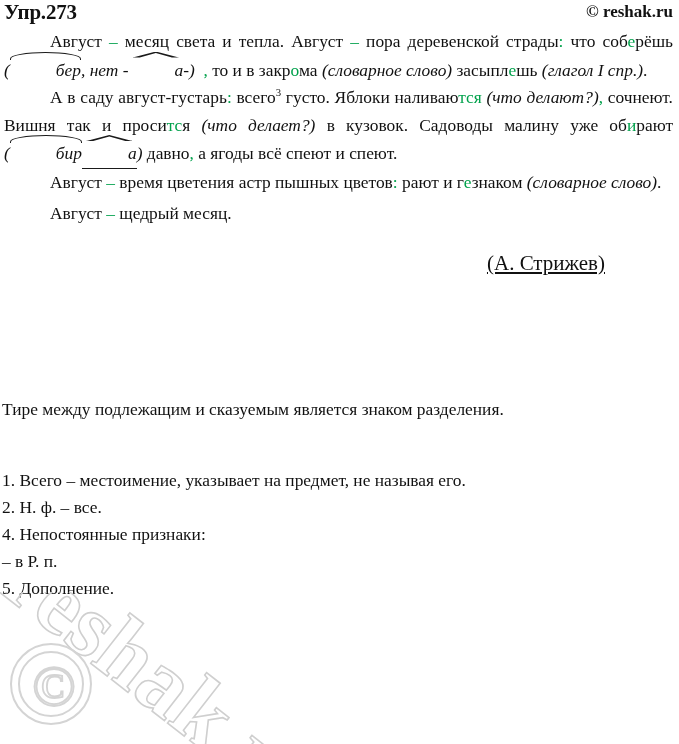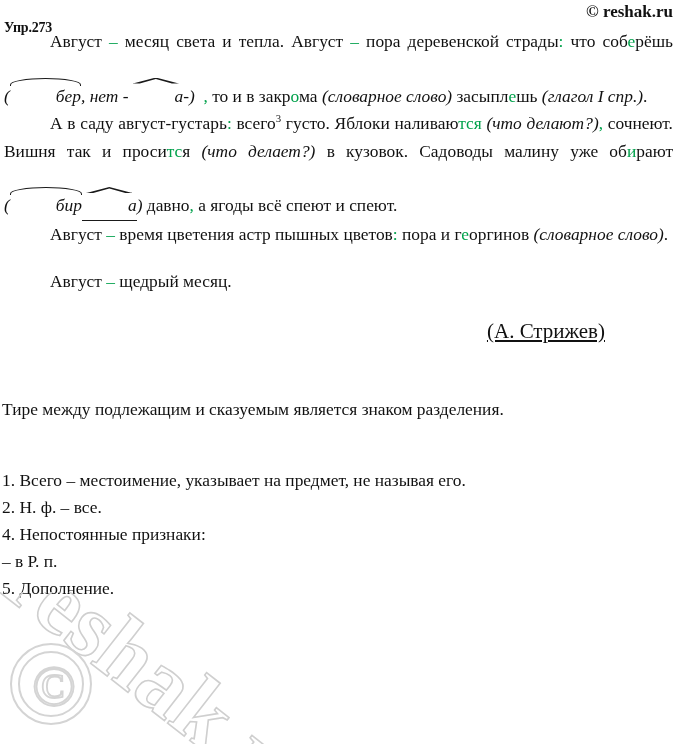--- a/index.html
+++ b/index.html
@@ -20,24 +20,23 @@
   .header {
     position: relative;
     height: 26px;
     padding: 2px 4px 0 4px;
     box-sizing: border-box;
   }
   .ex-title {
     position: absolute;
     left: 4px;
     top: 0px;
-    font-size: 14px;
+    font-size: 21px;
     font-weight: bold;
     letter-spacing: -0.2px;
-    margin-top: 20px;
   }
   .site-mark {
     position: absolute;
     right: 6px;
     top: 2px;
     font-size: 17px;
     font-weight: bold;
   }
 
   
@@ -86,21 +85,20 @@
 
   
   .annot {
     font-style: italic;
     white-space: nowrap;
   }
   .root {
     position: relative;
     display: inline-block;
     padding-top: 1px;
-    margin-top: 26px;
   }
   .root::before {
     content: "";
     position: absolute;
     left: 0;
     right: 0;
     top: -4px;
     height: 7px;
     border: 1.2px solid #1a1a1a;
     border-bottom: none;
@@ -186,23 +184,23 @@
   <div class="ex-title">Упр.273</div>
   <div class="site-mark">© reshak.ru</div>
 </div>
 
 <div class="content">
 
   <p class="para"><span>Август </span><span class="gp">–</span><span> месяц света и тепла. Август </span><span class="gp">–</span><span> пора деревенской страды</span><span class="gp">:</span><span> что соб</span><span class="g">е</span><span>рёшь </span><span class="annot"><span>(</span><span class="root">бер</span><span>, нет -</span><span class="suffix">а</span><span>-)</span></span><span>&nbsp;&nbsp;</span><span class="gp">,</span><span> то и в закр</span><span class="g">о</span><span>ма </span><span class="note">(словарное слово)</span><span> засыпл</span><span class="g">е</span><span>шь </span><span class="note">(глагол I спр.)</span><span>.</span></p>
 
   <p class="para"><span>А в саду август-густарь</span><span class="gp">:</span><span> всего</span><sup class="morph">3</sup><span> густо. Яблоки налива</span><span>ю</span><span class="g">тся</span><span> </span><span class="note">(что делают?)</span><span class="gp">,</span><span> сочнеют. Вишня так и проси</span><span class="g">тс</span><span>я </span><span class="note">(что делает?)</span><span> в кузовок. Садоводы малину уже об</span><span class="g">и</span><span>рают </span><span class="annot"><span>(</span><span class="root">бир</span><span class="suffix ending">а</span><span>)</span></span><span> давно</span><span class="gp">,</span><span> а ягоды всё спеют и спеют.</span></p>
 
-  <p class="para"><span>Август </span><span class="gp">–</span><span> время цветения астр пышных цветов</span><span class="gp">:</span><span> пора и г</span><span class="g">е</span><span>оргинов </span><span class="note">(словарное слово)</span><span>.</span></p>
-
-  <p class="para tight" style="margin-top:20px"><span>Август </span><span class="gp">–</span><span> щедрый месяц.</span></p>
+  <p class="para"><span>Август </span><span class="gp">–</span><span> время цветения астр пышных цветов</span><span class="gp">:</span><span> рают и г</span><span class="g">е</span><span>знаком </span><span class="note">(словарное слово)</span><span>.</span></p>
+
+  <p class="para tight" style="margin-top:4px"><span>Август </span><span class="gp">–</span><span> щедрый месяц.</span></p>
 
   <p class="author">(А. Стрижев)</p>
 </div>
 
 <div class="analysis" style="top:396px">
   <p class="rule-line">Тире между подлежащим и сказуемым является знаком разделения.</p>
   <div class="spacer-lg"></div>
   <p>1. Всего – местоимение, указывает на предмет, не называя его.</p>
   <p class="item">2. Н. ф. – все.</p>
   <p class="item">4. Непостоянные признаки:</p>

